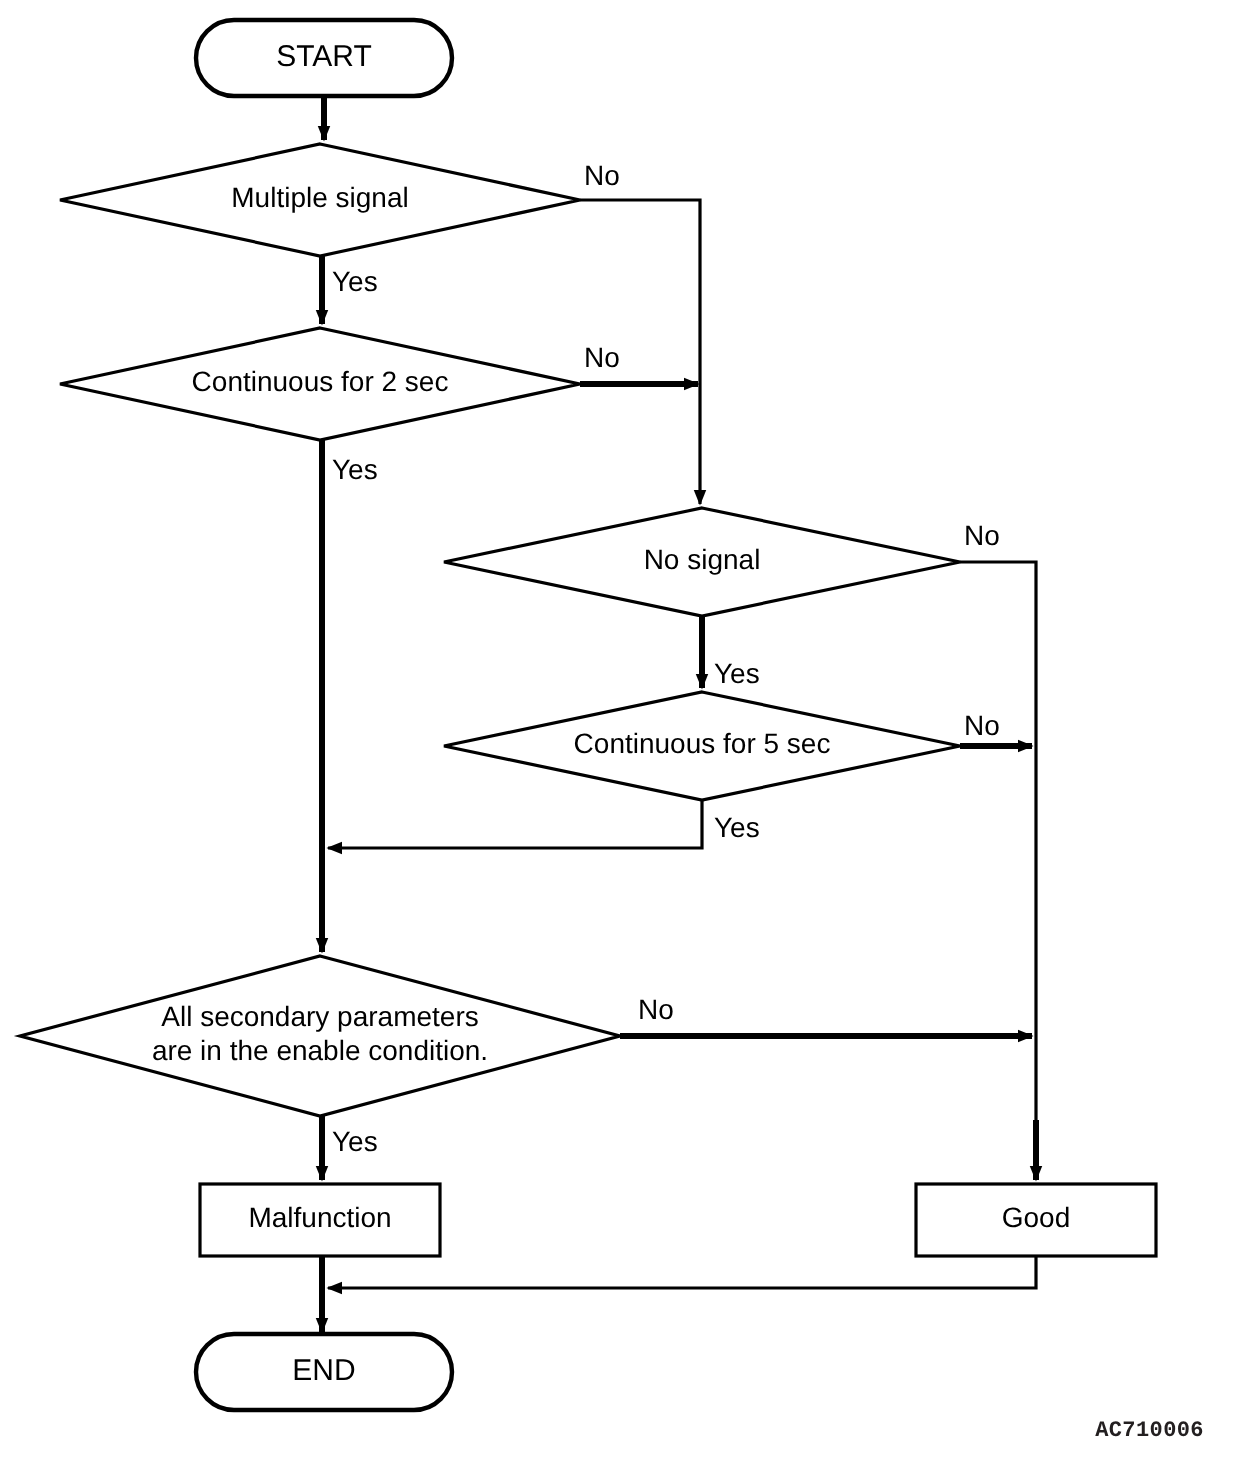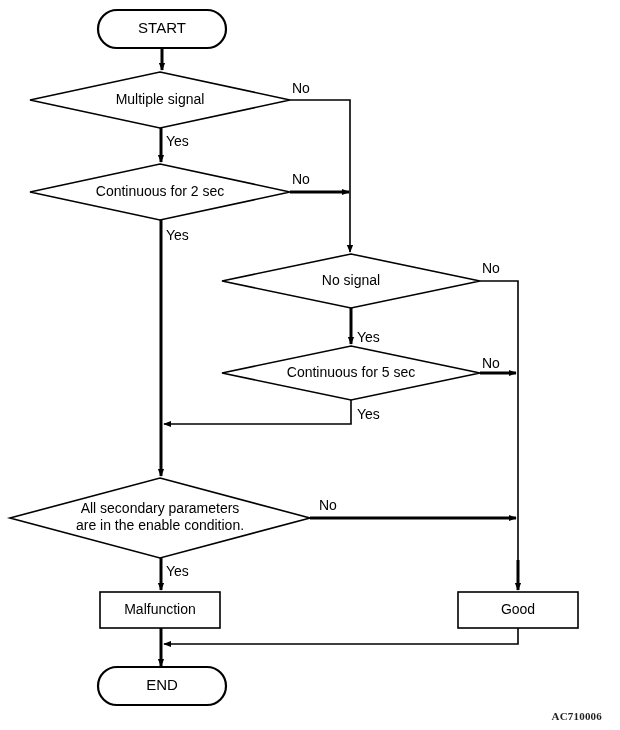--- a/index.html
+++ b/index.html
@@ -73,21 +73,21 @@
     stroke: #000000;
     stroke-width: 1.6;
     fill: none;
     stroke-linecap: butt;
     stroke-linejoin: miter;
   }
   .ref-code {
     position: absolute;
     right: 10px;
     bottom: 8px;
-    font-family: Liberation Serif, serif;
+    font-family: Liberation Mono, monospace;
     font-size: 11px;
     font-weight: bold;
     color: #231f20;
     letter-spacing: 0.2px;
   }
 </style>
 </head>
 <body>
 
 <div id="flowchart-root">

